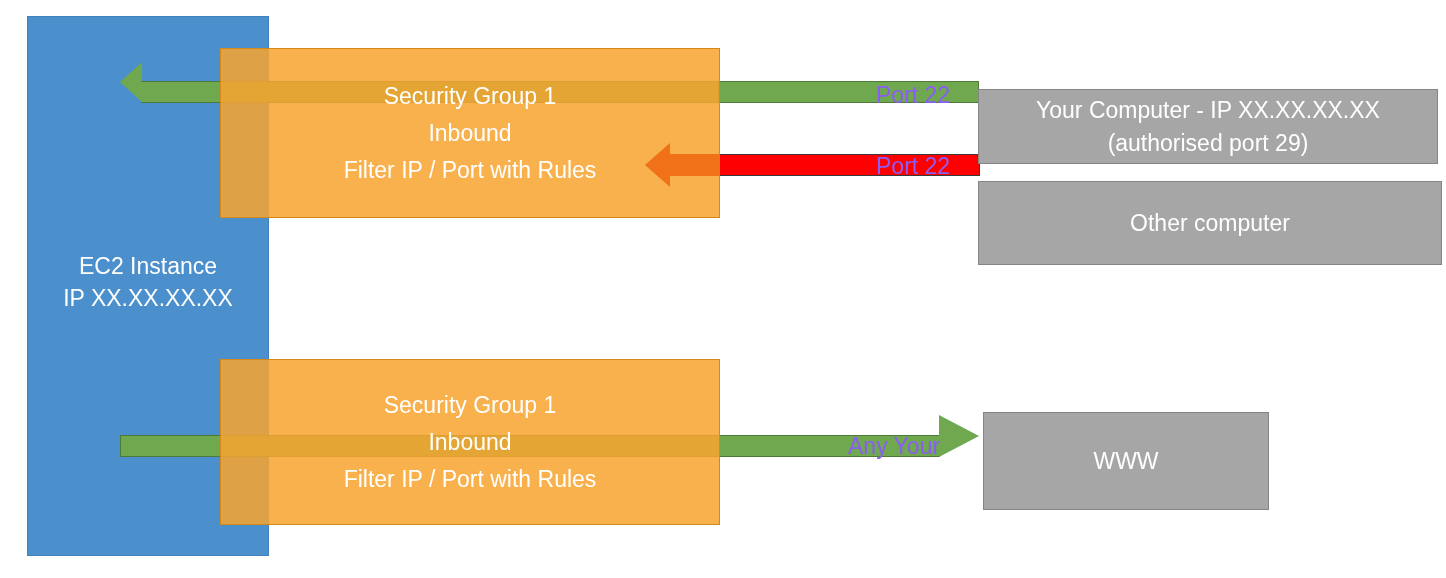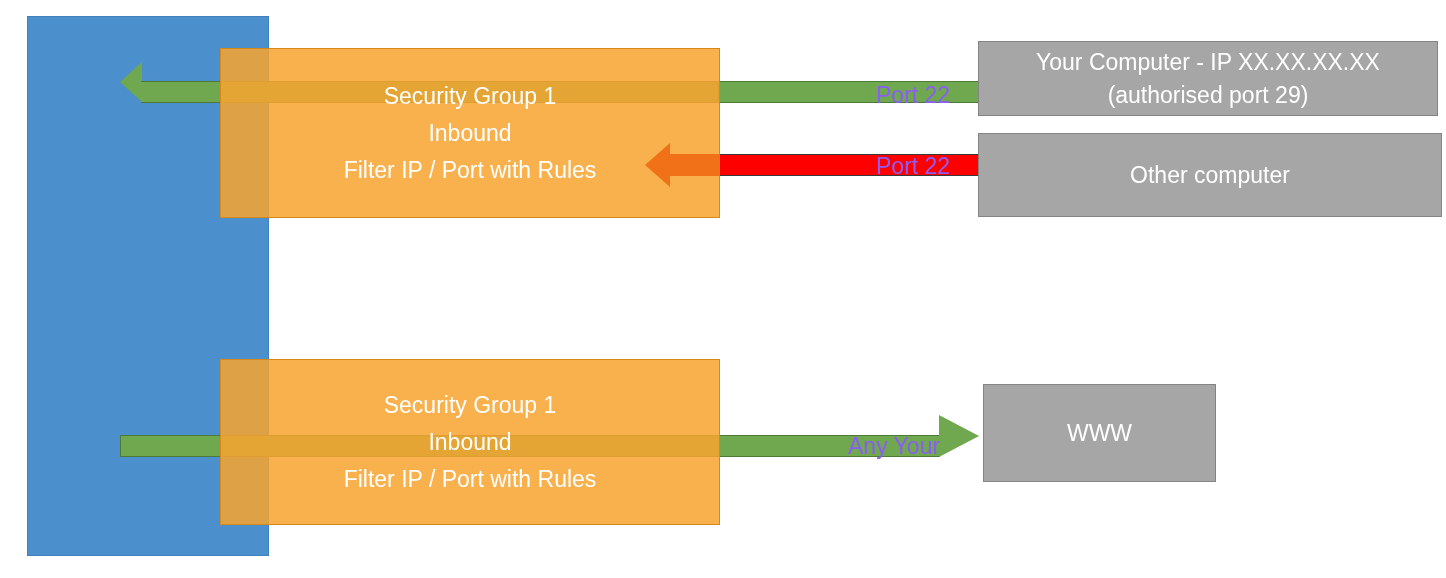--- a/index.html
+++ b/index.html
@@ -161,44 +161,49 @@
     box-sizing: border-box;
     color: #ffffff;
     font-size: 23px;
     line-height: 33px;
     text-align: center;
     display: flex;
     flex-direction: column;
     justify-content: center;
     align-items: center;
     z-index: 7;
+    margin-top: 48px;
   }
   .grey-your-computer { left: 978px; top: 41px;  width: 460px; height: 75px; }
   .grey-other-computer { left: 978px; top: 133px; width: 464px; height: 84px; }
-  .grey-www { left: 983px; top: 384px; width: 233px; height: 98px; text-align: right; }
+  .grey-www { left: 983px; top: 364px; width: 286px; height: 98px; text-align: right; }
 
   
   .port-label {
     position: absolute;
     color: #8b5cf6;
     font-size: 23px;
     line-height: 22px;
     white-space: nowrap;
     z-index: 8;
   }
   .port-label-top    { left: 876px; top: 84px; }
   .port-label-bottom { left: 876px; top: 155px; }
   .port-label-any    { left: 848px; top: 435px; }
 </style>
 </head>
 <body>
 
 <div id="canvas">
 
   <div class="ec2-box"></div>
+  <div class="ec2-label">
+    <div>EC2 Instance</div>
+    <div>IP XX.XX.XX.XX</div>
+  </div>
 
   <div class="arrow-left-green-head"></div>
   <div class="arrow-left-green-shaft"></div>
   <div class="bar bar-green" style="left:719px; top:81px; width:260px; height:22px;"></div>
 
   <div class="bar bar-red" style="left:718px; top:154px; width:262px; height:22px;"></div>
 
   <div class="arrow-right-green-shaft"></div>
   <div class="arrow-right-green-head"></div>
 

